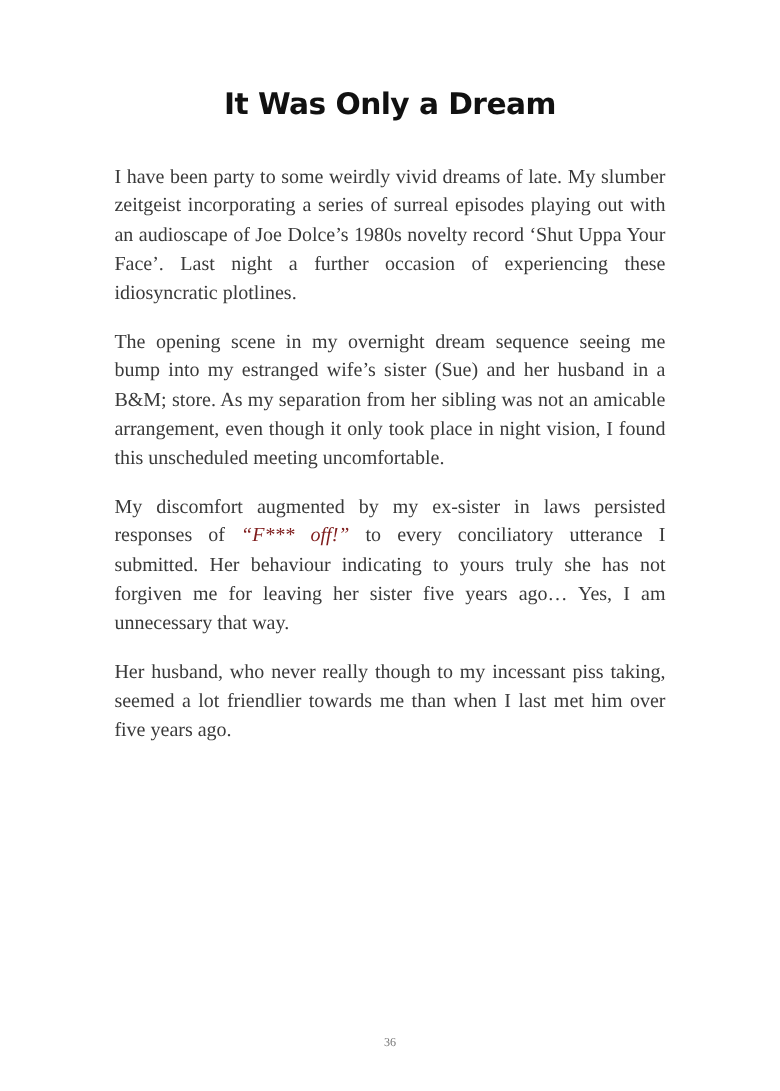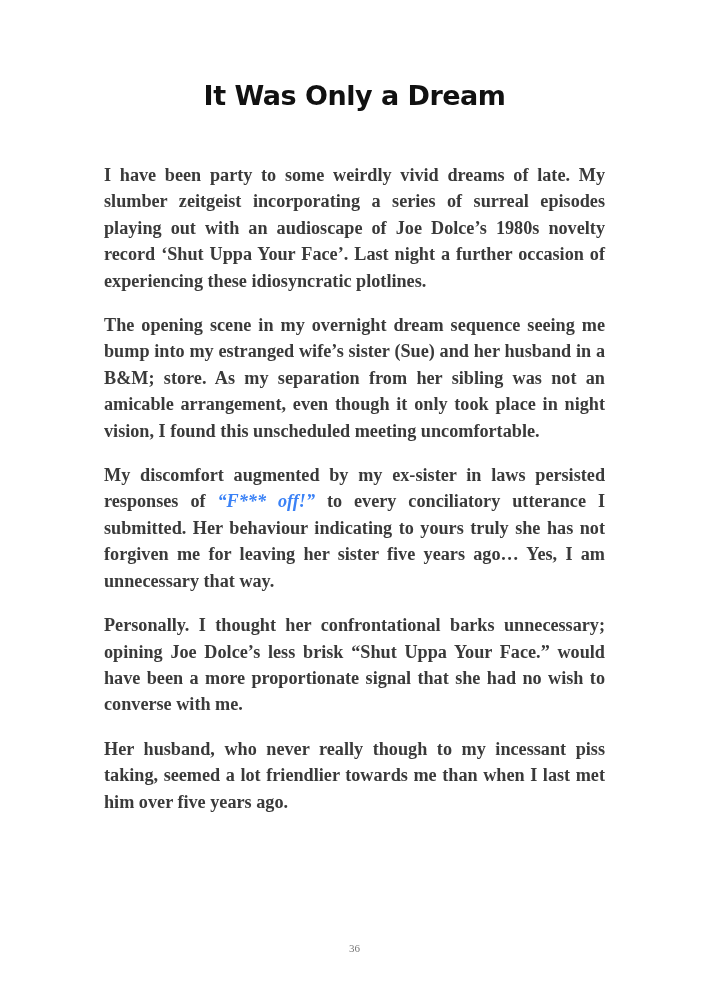--- a/index.html
+++ b/index.html
@@ -8,38 +8,36 @@
     .title {
       position: absolute; left: 0; top: 80px; width: 709px; text-align: center;
       font-family: "DejaVu Sans", sans-serif; font-weight: bold; font-size: 27px;
       color: #111111; letter-spacing: -0.5px; margin: 0;
     }
     .body {
       position: absolute; left: 104px; top: 146px; width: 501px;
     }
     .para {
       font-family: "Liberation Serif", serif; font-size: 18.2px; line-height: 26.4px;
-      color: #3a3a3a; text-align: justify; margin: 16px 0 18px 0;
+      color: #3a3a3a; text-align: justify; margin: 1px 0 18px 0;
       text-align-last: left;
-      font-weight: bold;
     }
-    .quote-italic { font-style: italic; color: #3b82f6; }
+    .quote-italic { font-style: italic; color: #7f1d1d; }
     .page-number {
       position: absolute; left: 0; top: 942px; width: 709px; text-align: center;
       font-family: "Liberation Serif", serif; font-size: 11px; color: #777777;
     }
   </style>
 </head>
 <body>
 
 <div class="page">
   <h1 class="title">It Was Only a Dream</h1>
 
   <div class="body">
     <p class="para">I have been party to some weirdly vivid dreams of late. My slumber zeitgeist incorporating a series of surreal episodes playing out with an audioscape of Joe Dolce’s 1980s novelty record ‘Shut Uppa Your Face’. Last night a further occasion of experiencing these idiosyncratic plotlines.</p>
     <p class="para">The opening scene in my overnight dream sequence seeing me bump into my estranged wife’s sister (Sue) and her husband in a B&amp;M; store. As my separation from her sibling was not an amicable arrangement, even though it only took place in night vision, I found this unscheduled meeting uncomfortable.</p>
     <p class="para"><span>My discomfort augmented by my ex-sister in laws persisted responses of </span><span class="quote-italic">“F*** off!”</span><span> to every conciliatory utterance I submitted. Her behaviour indicating to yours truly she has not forgiven me for leaving her sister five years ago… Yes, I am unnecessary that way.</span></p>
-    <p class="para">Personally. I thought her confrontational barks unnecessary; opining Joe Dolce’s less brisk “Shut Uppa Your Face.” would have been a more proportionate signal that she had no wish to converse with me.</p>
     <p class="para">Her husband, who never really though to my incessant piss taking, seemed a lot friendlier towards me than when I last met him over five years ago.</p>
   </div>
 
   <div class="page-number">36</div>
 </div>
 
 </body></html>

